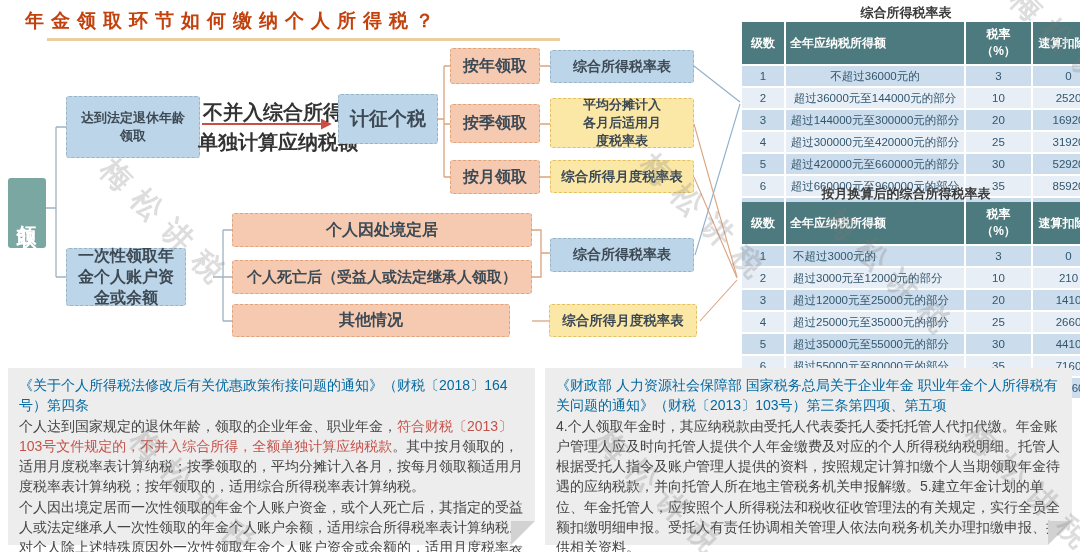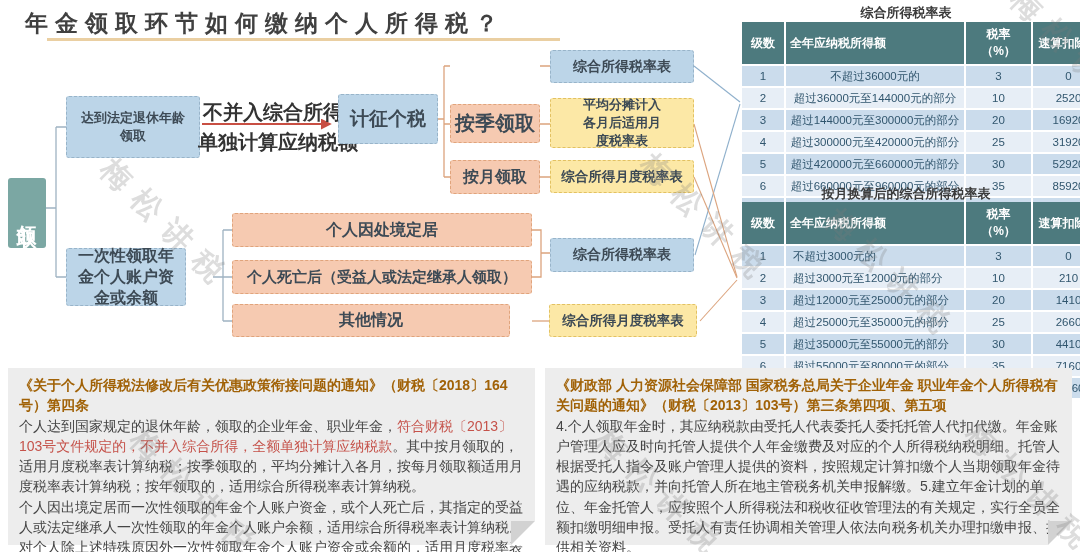--- a/index.html
+++ b/index.html
@@ -1,21 +1,21 @@
 <!DOCTYPE html>
 <html><head>
 <meta charset="utf-8">
 <style>
   html,body{margin:0;padding:0;background:#fff;}
   body{font-family:"Liberation Sans", sans-serif;}
   .canvas{position:relative;width:1080px;height:552px;background:#fff;overflow:hidden;}
 
   
-  .page-title{position:absolute;left:25px;top:8px;font-size:23px;font-weight:bold;
-    color:#404040;letter-spacing:7px;white-space:nowrap;}
+  .page-title{position:absolute;left:25px;top:8px;font-size:19px;font-weight:bold;
+    color:#c2410c;letter-spacing:7px;white-space:nowrap;}
   .title-underline{position:absolute;left:47px;top:38px;width:513px;height:3px;background:#eacfa2;}
 
   
   .lines{position:absolute;left:0;top:0;width:1080px;height:552px;z-index:1;pointer-events:none;}
 
   
   .fbox{position:absolute;z-index:2;display:flex;align-items:center;justify-content:center;
     text-align:center;border-radius:3px;color:#3d4a55;font-weight:600;box-sizing:border-box;}
   .b-blue{background:#bcd5e8;border:1.6px dashed #98b4c9;}
   .b-orange{background:#f6cab1;border:1.6px dashed #e0a47c;}
@@ -35,21 +35,21 @@
   .tax-table th:nth-child(3){width:57px;}
   .tax-table th:nth-child(4){width:63px;}
   .tax-table td{padding:2.5px 3px;text-align:center;}
   .tax-table tbody tr:nth-child(odd) td{background:#cbdcec;}
   .tax-table tbody tr:nth-child(even) td{background:#e7eef6;}
   .tax-table.left2 td:nth-child(2){text-align:left;padding-left:7px;}
 
   
   .note{position:absolute;z-index:2;background:#ededed;box-sizing:border-box;
     padding:7px 11px 6px 11px;font-size:14px;line-height:1.45;color:#454545;}
-  .note-title{font-weight:bold;color:#a16207;}
+  .note-title{font-weight:normal;color:#0369a1;}
   .note p{margin:0;}
   .red{color:#c5524a;}
   .fold{position:absolute;bottom:0;right:0;width:0;height:0;z-index:3;
     border-top:24px solid #d2d2d2;border-right:24px solid #ffffff;}
 
   
   .wm{position:absolute;z-index:4;pointer-events:none;font-size:30px;font-weight:bold;
     color:rgba(125,125,125,0.26);letter-spacing:13px;white-space:nowrap;
     transform:rotate(45deg);transform-origin:left top;}
 </style>
@@ -107,25 +107,28 @@
     <span>达到法定退休年龄领取</span>
   </div>
 
   <div class="arrow-label" style="left:203px;top:99px;width:132px;">不并入综合所得</div>
   <div class="arrow-label" style="left:198px;top:129px;width:144px;">单独计算应纳税额</div>
 
   <div class="fbox b-blue" style="left:338px;top:94px;width:100px;height:50px;font-size:19px;">
     <span>计征个税</span>
   </div>
 
+  <div class="fbox b-orange" style="left:450px;top:48px;width:90px;height:36px;font-size:16px;">
+    <span>按年领取</span>
+  </div>
   <div class="fbox b-blue" style="left:550px;top:50px;width:144px;height:33px;font-size:14px;">
     <span>综合所得税率表</span>
   </div>
 
-  <div class="fbox b-orange" style="left:450px;top:104px;width:90px;height:39px;font-size:20px;">
+  <div class="fbox b-orange" style="left:450px;top:104px;width:90px;height:39px;font-size:16px;">
     <span>按季领取</span>
   </div>
   <div class="fbox b-yellow" style="left:550px;top:98px;width:144px;height:50px;font-size:13px;padding:0 26px;">
     <span>平均分摊计入各月后适用月度税率表</span>
   </div>
 
   <div class="fbox b-orange" style="left:450px;top:160px;width:90px;height:34px;font-size:16px;">
     <span>按月领取</span>
   </div>
   <div class="fbox b-yellow" style="left:550px;top:160px;width:144px;height:33px;font-size:13.5px;">

